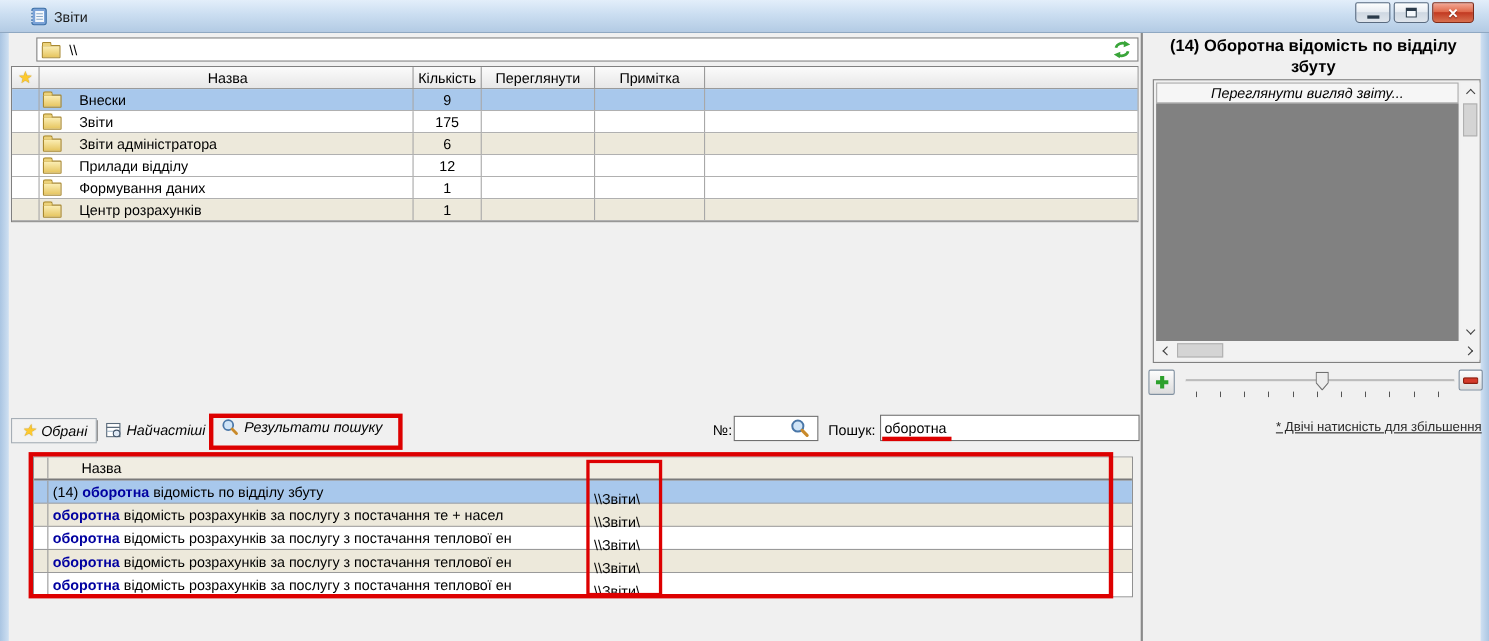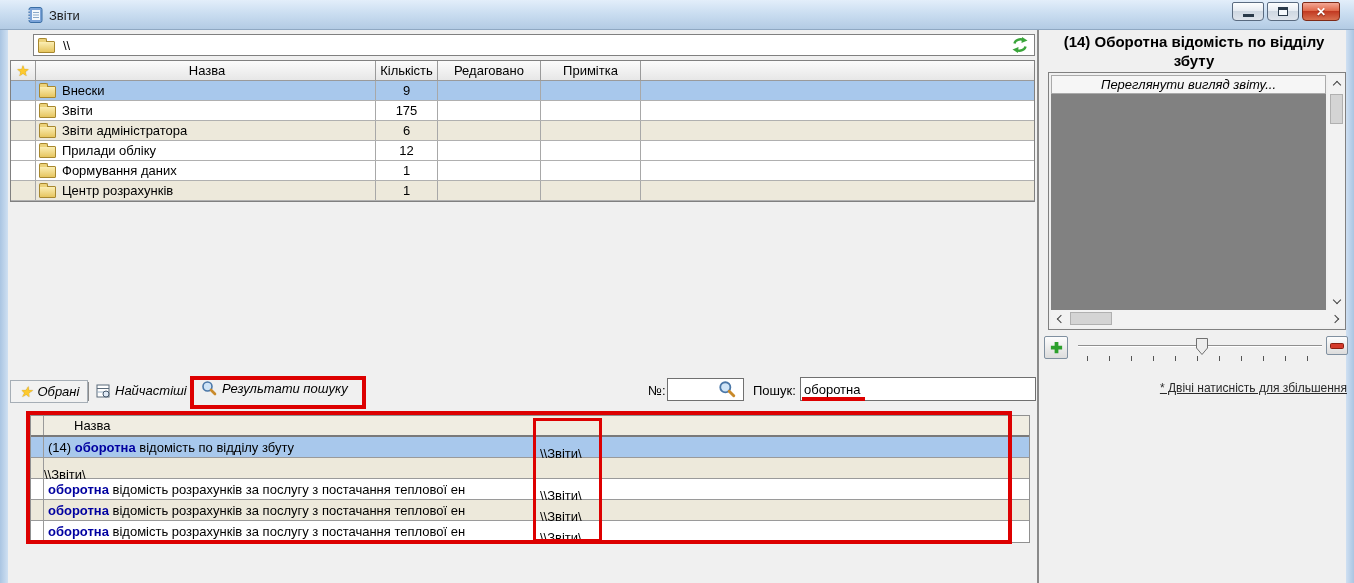--- a/index.html
+++ b/index.html
@@ -47,21 +47,21 @@
   .ft-row { display: flex; height: 20px; border-bottom: 1px solid #b0b0b0; background: #fff; }
   .ft-row.alt { background: #ede9db; }
   .ft-row.sel { background: #a8c8ec; }
   .ft-row > div { border-right: 1px solid #a8a8a8; display: flex; align-items: center; }
   .c0 { width: 25px; flex: none; justify-content: center; }
   .c1 { width: 340px; flex: none; padding-left: 3px; }
   .c2 { width: 62px; flex: none; justify-content: center; }
   .c3 { width: 103px; flex: none; }
   .c4 { width: 100px; flex: none; }
   .c5 { flex: 1; border-right: none !important; }
-  .rname { margin-left: 6px; white-space: nowrap; }
+  .rname { margin-left: 16px; white-space: nowrap; }
 
   
   .tab { position: absolute; display: flex; align-items: center; gap: 5px; font-style: italic; }
   .tab-fav { left: 10px; top: 380px; height: 23px; padding: 0 8px; border: 1px solid #a6aeb6; background: #f2f2f2; }
   .tab-sep { position: absolute; left: 88px; top: 382px; width: 1px; height: 19px; background: #8a8a8a; }
   .tab-freq { left: 96px; top: 383px; }
   .tab-res { left: 201px; top: 380px; font-weight: normal; }
   .icon16 { width: 16px; height: 16px; flex: none; }
   .icon14 { width: 14px; height: 14px; flex: none; }
 
@@ -178,21 +178,21 @@
     </span>
   </div>
 
   <div class="folders-table">
     <div class="ft-header">
       <div class="c0">
           <span class="star">★</span>
         </div>
       <div class="c1" style="justify-content:center;">Назва</div>
       <div class="c2">Кількість</div>
-      <div class="c3" style="justify-content:center;">Редаговано</div>
+      <div class="c3" style="justify-content:center;">Переглянути</div>
       <div class="c4" style="justify-content:center;">Примітка</div>
       <div class="c5"></div>
     </div>
 
     <div class="ft-row sel">
       <div class="c0"></div>
       <div class="c1">
           <span class="folder-icon"></span>
           <span class="rname">Внески</span>
         </div>
@@ -220,21 +220,21 @@
         </div>
       <div class="c2">6</div>
       <div class="c3"></div>
         <div class="c4"></div>
         <div class="c5"></div>
     </div>
     <div class="ft-row">
       <div class="c0"></div>
       <div class="c1">
           <span class="folder-icon"></span>
-          <span class="rname">Прилади обліку</span>
+          <span class="rname">Прилади відділу</span>
         </div>
       <div class="c2">12</div>
       <div class="c3"></div>
         <div class="c4"></div>
         <div class="c5"></div>
     </div>
     <div class="ft-row">
       <div class="c0"></div>
       <div class="c1">
           <span class="folder-icon"></span>
@@ -297,20 +297,21 @@
       <div class="r3"></div>
     </div>
     <div class="rt-row sel">
       <div class="r0"></div>
       <div class="r1"><span>(14) </span><span class="kw">оборотна</span><span> відомість по відділу збуту</span></div>
       <div class="r2">\\Звіти\</div>
       <div class="r3"></div>
     </div>
     <div class="rt-row alt">
       <div class="r0"></div>
+      <div class="r1"><span></span><span class="kw">оборотна</span><span> відомість розрахунків за послугу з постачання те + насел</span></div>
       <div class="r2">\\Звіти\</div>
       <div class="r3"></div>
     </div>
     <div class="rt-row">
       <div class="r0"></div>
       <div class="r1"><span></span><span class="kw">оборотна</span><span> відомість розрахунків за послугу з постачання теплової ен</span></div>
       <div class="r2">\\Звіти\</div>
       <div class="r3"></div>
     </div>
     <div class="rt-row alt">

